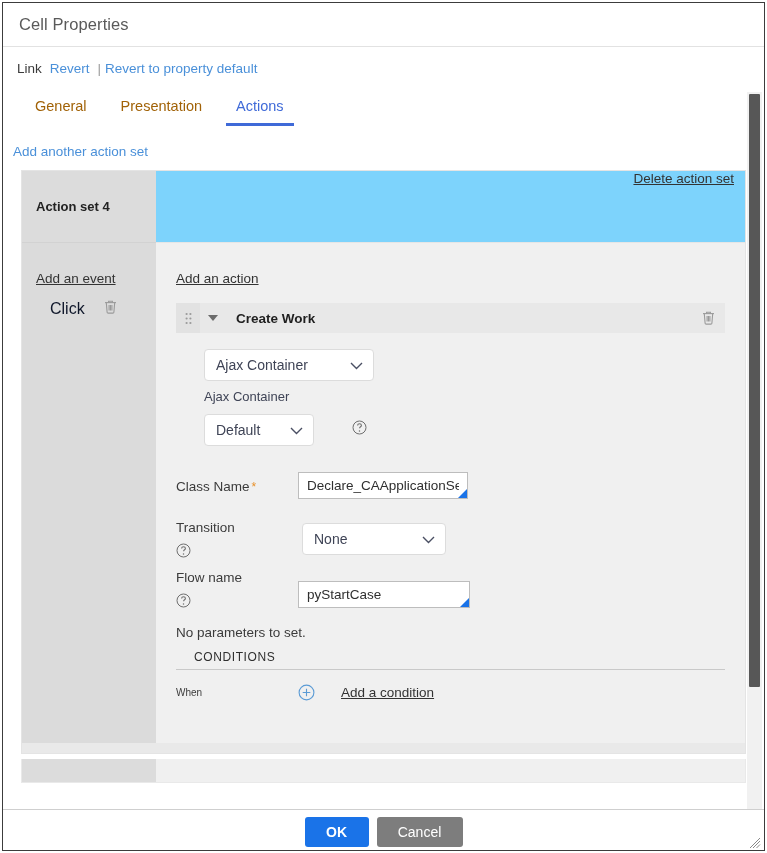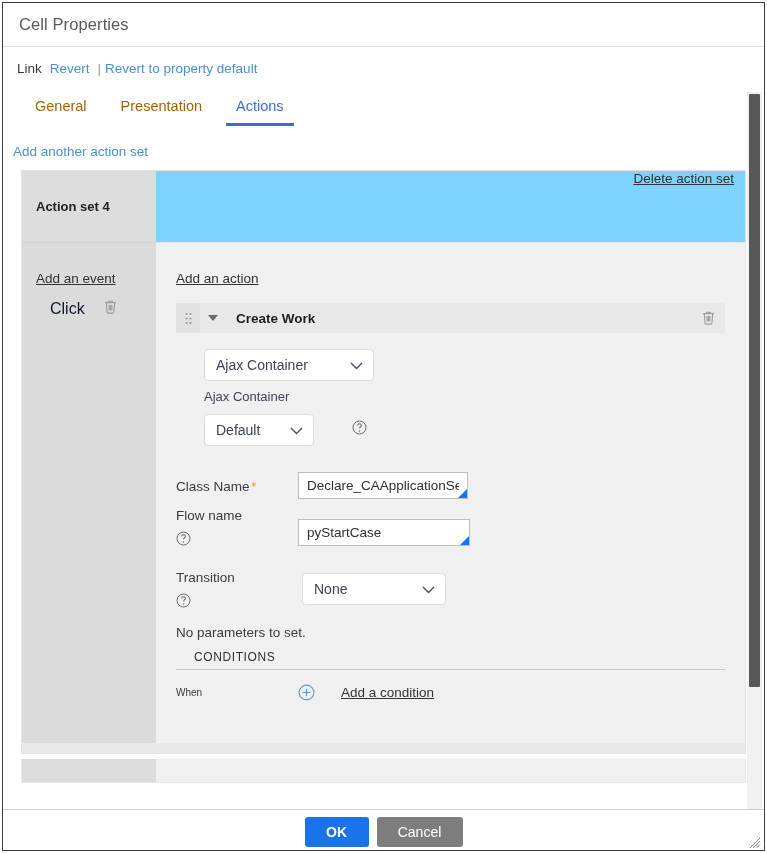--- a/index.html
+++ b/index.html
@@ -526,39 +526,20 @@
                 <div class="frow" style="margin-top:26px">
                   <div class="flabel"><span>Class Name</span><span class="req-star">*</span></div>
                   <div class="fctl">
                     <div class="input-wrap">
                       <input class="ui-input in-class" value="Declare_CAApplicationSett" style="">
                       <span class="corner"></span>
                     </div>
                   </div>
                 </div>
 
-                <div class="frow" style="margin-top:2px">
-                  <div class="flabel">
-                    <div>Flow name</div>
-                    <div style="margin-top:8px">
-                      <svg width="15" height="15" viewBox="0 0 15 15" fill="none" stroke="#6e6e6e" stroke-width="1">
-                        <circle cx="7.5" cy="7.5" r="6.5"></circle>
-                        <path d="M5.6 5.5c0-1.1.9-1.8 1.9-1.8s1.9.6 1.9 1.7c0 1.4-1.8 1.4-1.8 2.8" stroke-width="1.1"></path>
-                        <circle cx="7.5" cy="11" r=".75" fill="#6e6e6e" stroke="none"></circle>
-                      </svg>
-                    </div>
-                  </div>
-                  <div class="fctl">
-                    <div class="input-wrap" style="margin-top:18px">
-                      <input class="ui-input in-flow" value="pyStartCase" style="">
-                      <span class="corner"></span>
-                    </div>
-                  </div>
-                </div>
-
                 <div class="frow" style="margin-top:14px">
                   <div class="flabel">
                     <div>Transition</div>
                     <div style="margin-top:8px">
                       <svg width="15" height="15" viewBox="0 0 15 15" fill="none" stroke="#6e6e6e" stroke-width="1">
                         <circle cx="7.5" cy="7.5" r="6.5"></circle>
                         <path d="M5.6 5.5c0-1.1.9-1.8 1.9-1.8s1.9.6 1.9 1.7c0 1.4-1.8 1.4-1.8 2.8" stroke-width="1.1"></path>
                         <circle cx="7.5" cy="11" r=".75" fill="#6e6e6e" stroke="none"></circle>
                       </svg>
                     </div>
@@ -570,20 +551,39 @@
                       </select>
                       <span class="chev">
                         <svg width="13" height="8" viewBox="0 0 13 8" fill="none" stroke="#4a4f63" stroke-width="1.4">
                             <path d="M1 1l5.5 5.5L12 1"></path>
                           </svg>
                       </span>
                     </div>
                   </div>
                 </div>
 
+                <div class="frow" style="margin-top:2px">
+                  <div class="flabel">
+                    <div>Flow name</div>
+                    <div style="margin-top:8px">
+                      <svg width="15" height="15" viewBox="0 0 15 15" fill="none" stroke="#6e6e6e" stroke-width="1">
+                        <circle cx="7.5" cy="7.5" r="6.5"></circle>
+                        <path d="M5.6 5.5c0-1.1.9-1.8 1.9-1.8s1.9.6 1.9 1.7c0 1.4-1.8 1.4-1.8 2.8" stroke-width="1.1"></path>
+                        <circle cx="7.5" cy="11" r=".75" fill="#6e6e6e" stroke="none"></circle>
+                      </svg>
+                    </div>
+                  </div>
+                  <div class="fctl">
+                    <div class="input-wrap" style="margin-top:18px">
+                      <input class="ui-input in-flow" value="pyStartCase" style="">
+                      <span class="corner"></span>
+                    </div>
+                  </div>
+                </div>
+
                 <div class="noparams">No parameters to set.</div>
 
                 <div class="cond-head">CONDITIONS</div>
                 <div class="cond-rule"></div>
 
                 <div class="when-row">
                   <div class="when-label">When</div>
                   <span class="plus-ico">
                     <svg width="17" height="17" viewBox="0 0 17 17" fill="none" stroke="#5b9bd5" stroke-width="1.1">
                       <circle cx="8.5" cy="8.5" r="7.4"></circle>

